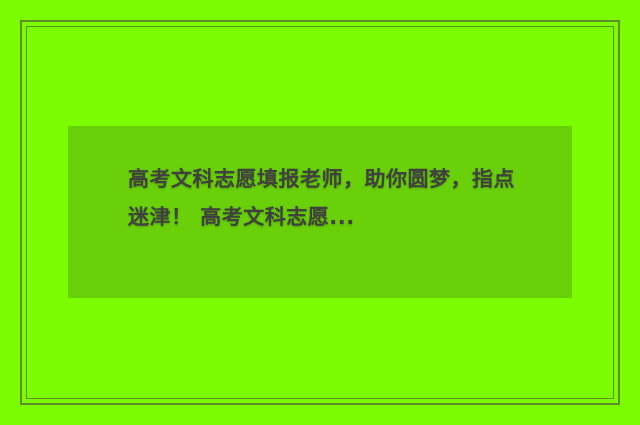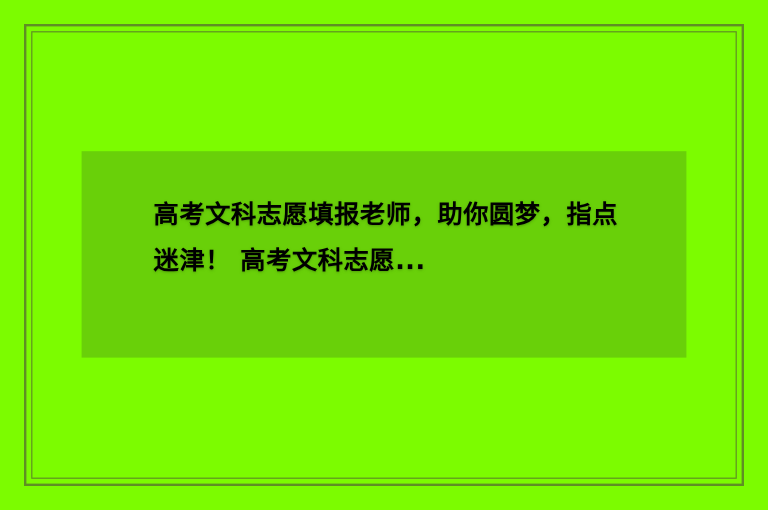--- a/index.html
+++ b/index.html
@@ -58,21 +58,21 @@
     background: #69D009;
   }
 
   
   .headline {
     position: absolute;
     left: 60px;
     top: 34px;
     width: 388px;
     margin: 0;
-    color: #000000;
+    color: #404040;
     font-size: 21px;
     font-weight: bold;
     line-height: 38px;
     letter-spacing: 0.5px;
     text-align: left;
     text-shadow: 0 1px 2px rgba(60, 120, 10, 0.55);
     word-break: break-all;
   }
 </style>
 </head>

